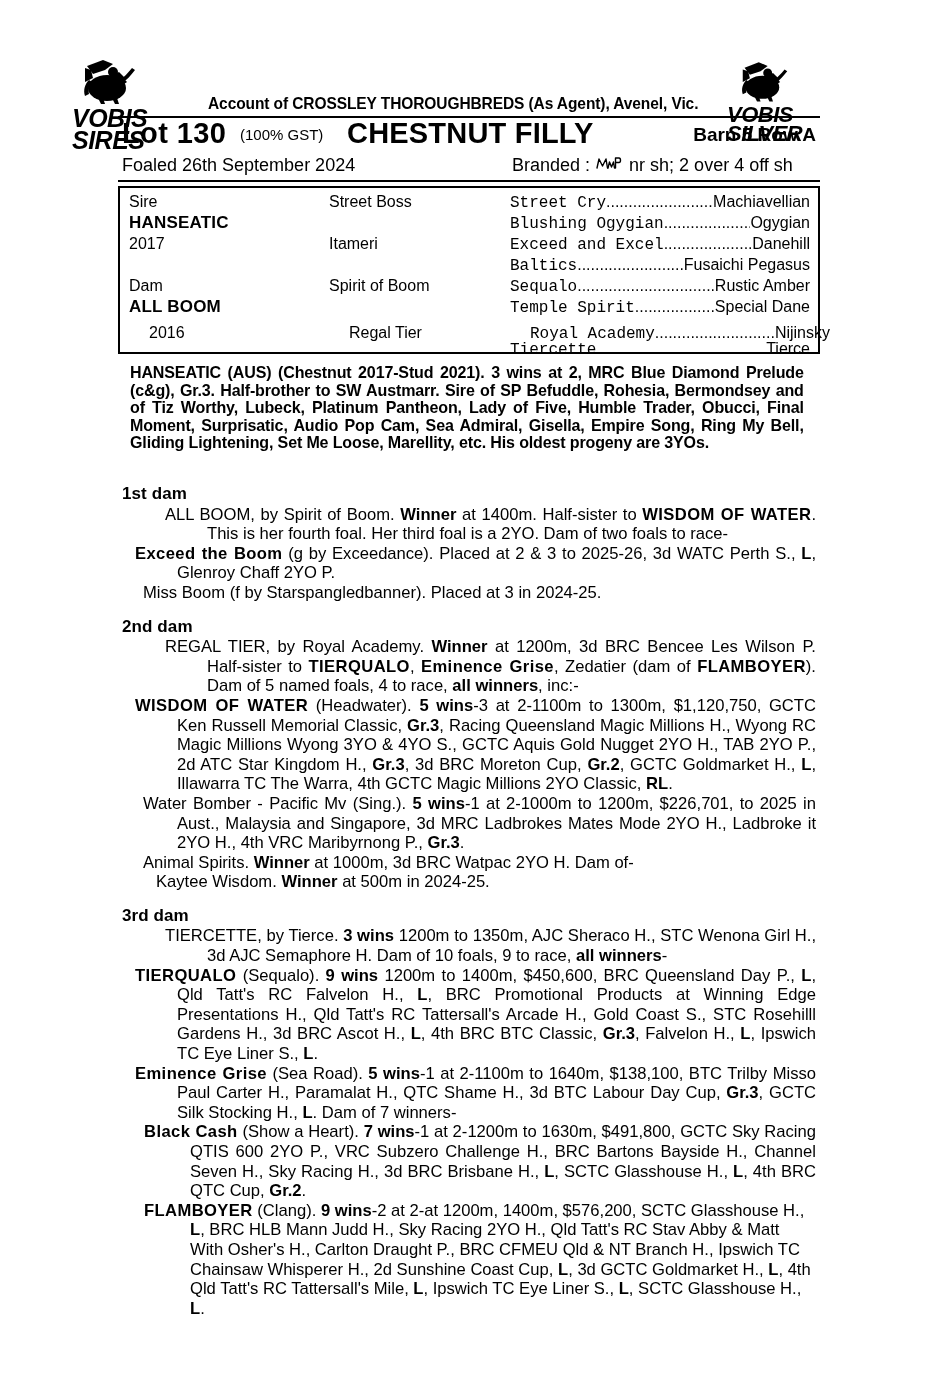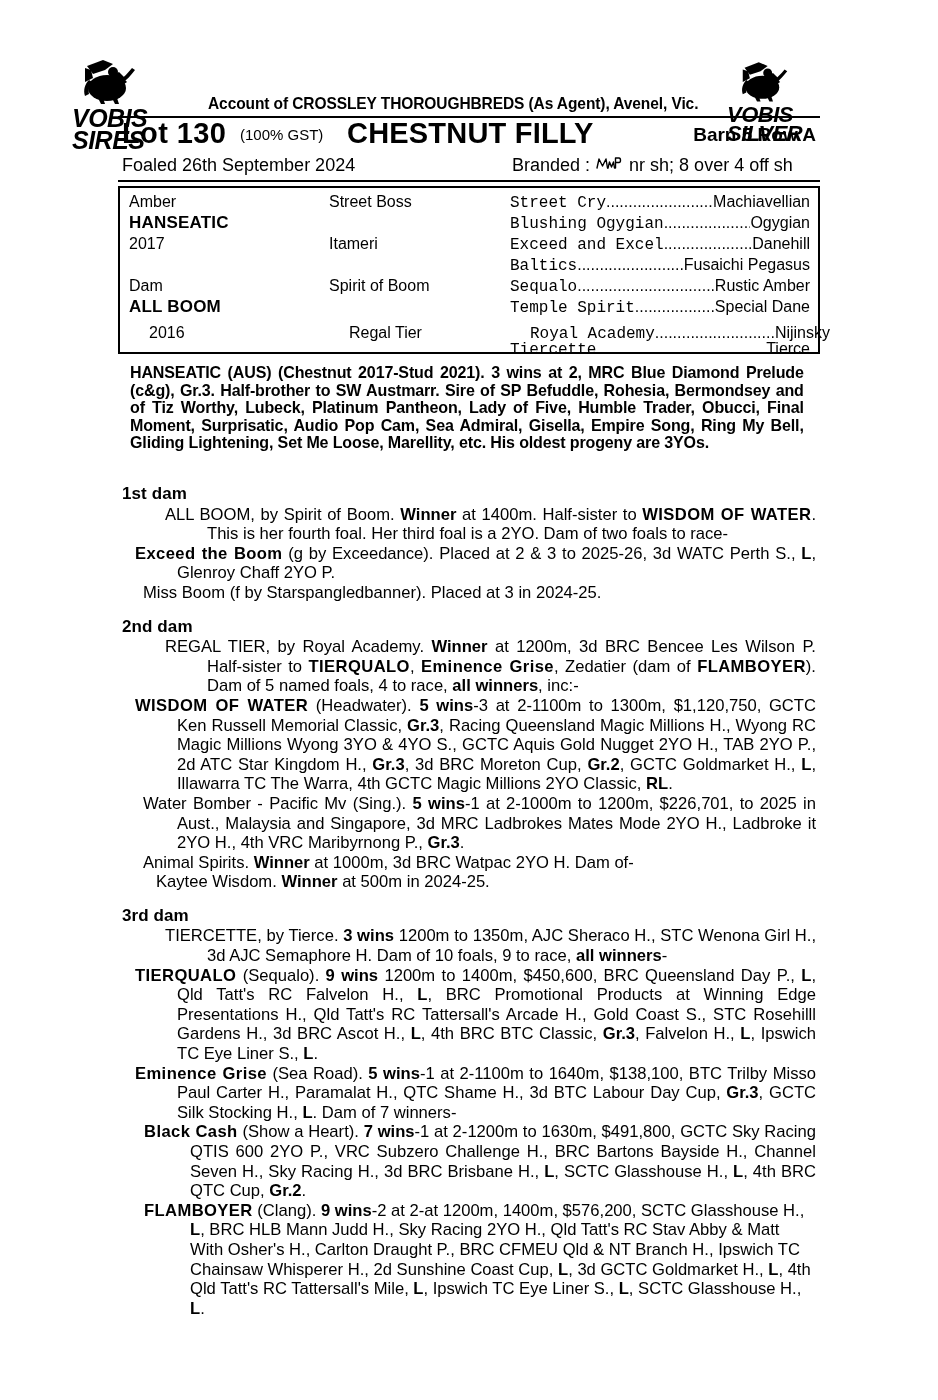--- a/index.html
+++ b/index.html
@@ -282,30 +282,30 @@
       <span>Branded :</span>
       <span class="brand-glyph">
         <svg width="26" height="16" viewBox="0 0 26 16">
           <g fill="none" stroke="#000" stroke-width="1.4" stroke-linecap="round" stroke-linejoin="round">
             <path d="M1 12 L3 3 L6.5 10 L10 3 L11.5 12"></path>
             <path d="M12 12 L13.5 6 L15.5 11 L17.5 6 L18.5 12"></path>
             <path d="M19.5 12 L19.5 2 L23 2 C25 2 25 6.5 23 6.5 L19.5 6.5"></path>
           </g>
         </svg>
       </span>
-      <span>nr sh; 8 over 4 off sh</span>
+      <span>nr sh; 2 over 4 off sh</span>
     </span>
   </div>
 
   <div class="rule rule-bot"></div>
 
   <div class="ped-table">
     <div class="ped-grid" id="ped-grid">
         <div class="ped-row" style="top: 3px;">
-          <span class="c1">Amber</span>
+          <span class="c1">Sire</span>
           <span class="c2">Street Boss</span>
           <span class="c3">
             <span class="c3-inner">
               <span class="c3-left">Street Cry </span>
               <span class="c3-fill">..........................................................................................</span>
               <span class="c3-right">Machiavellian</span>
             </span>
           </span>
         </div>
         <div class="ped-row" style="top: 24px;">

